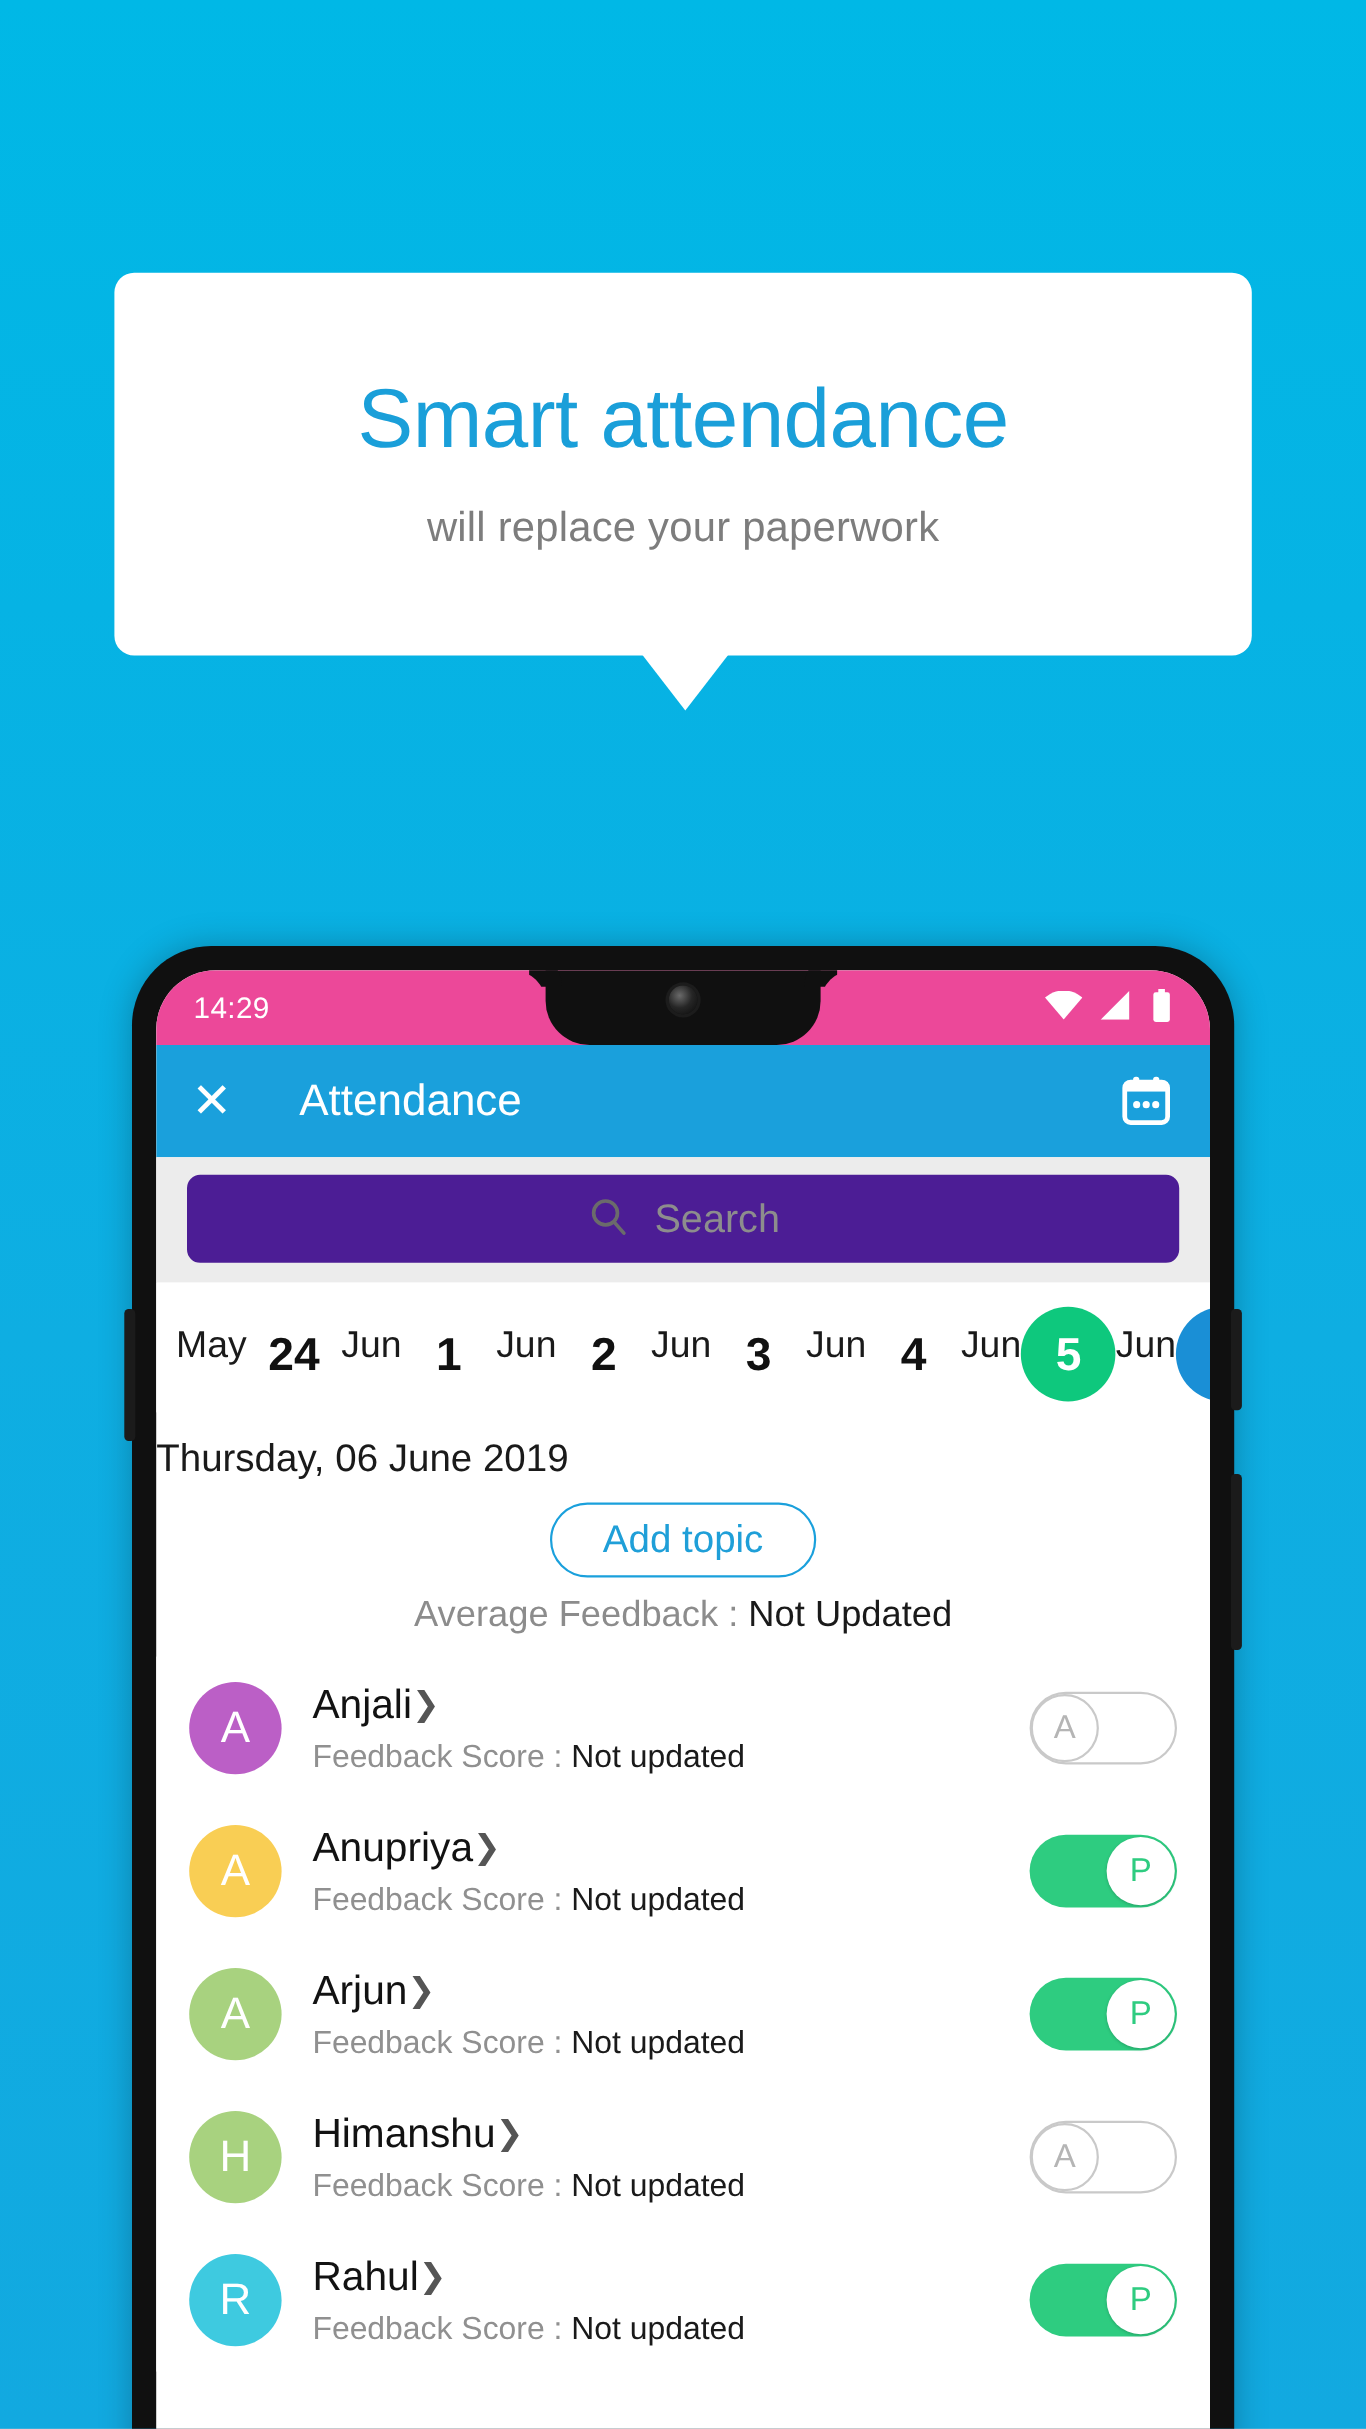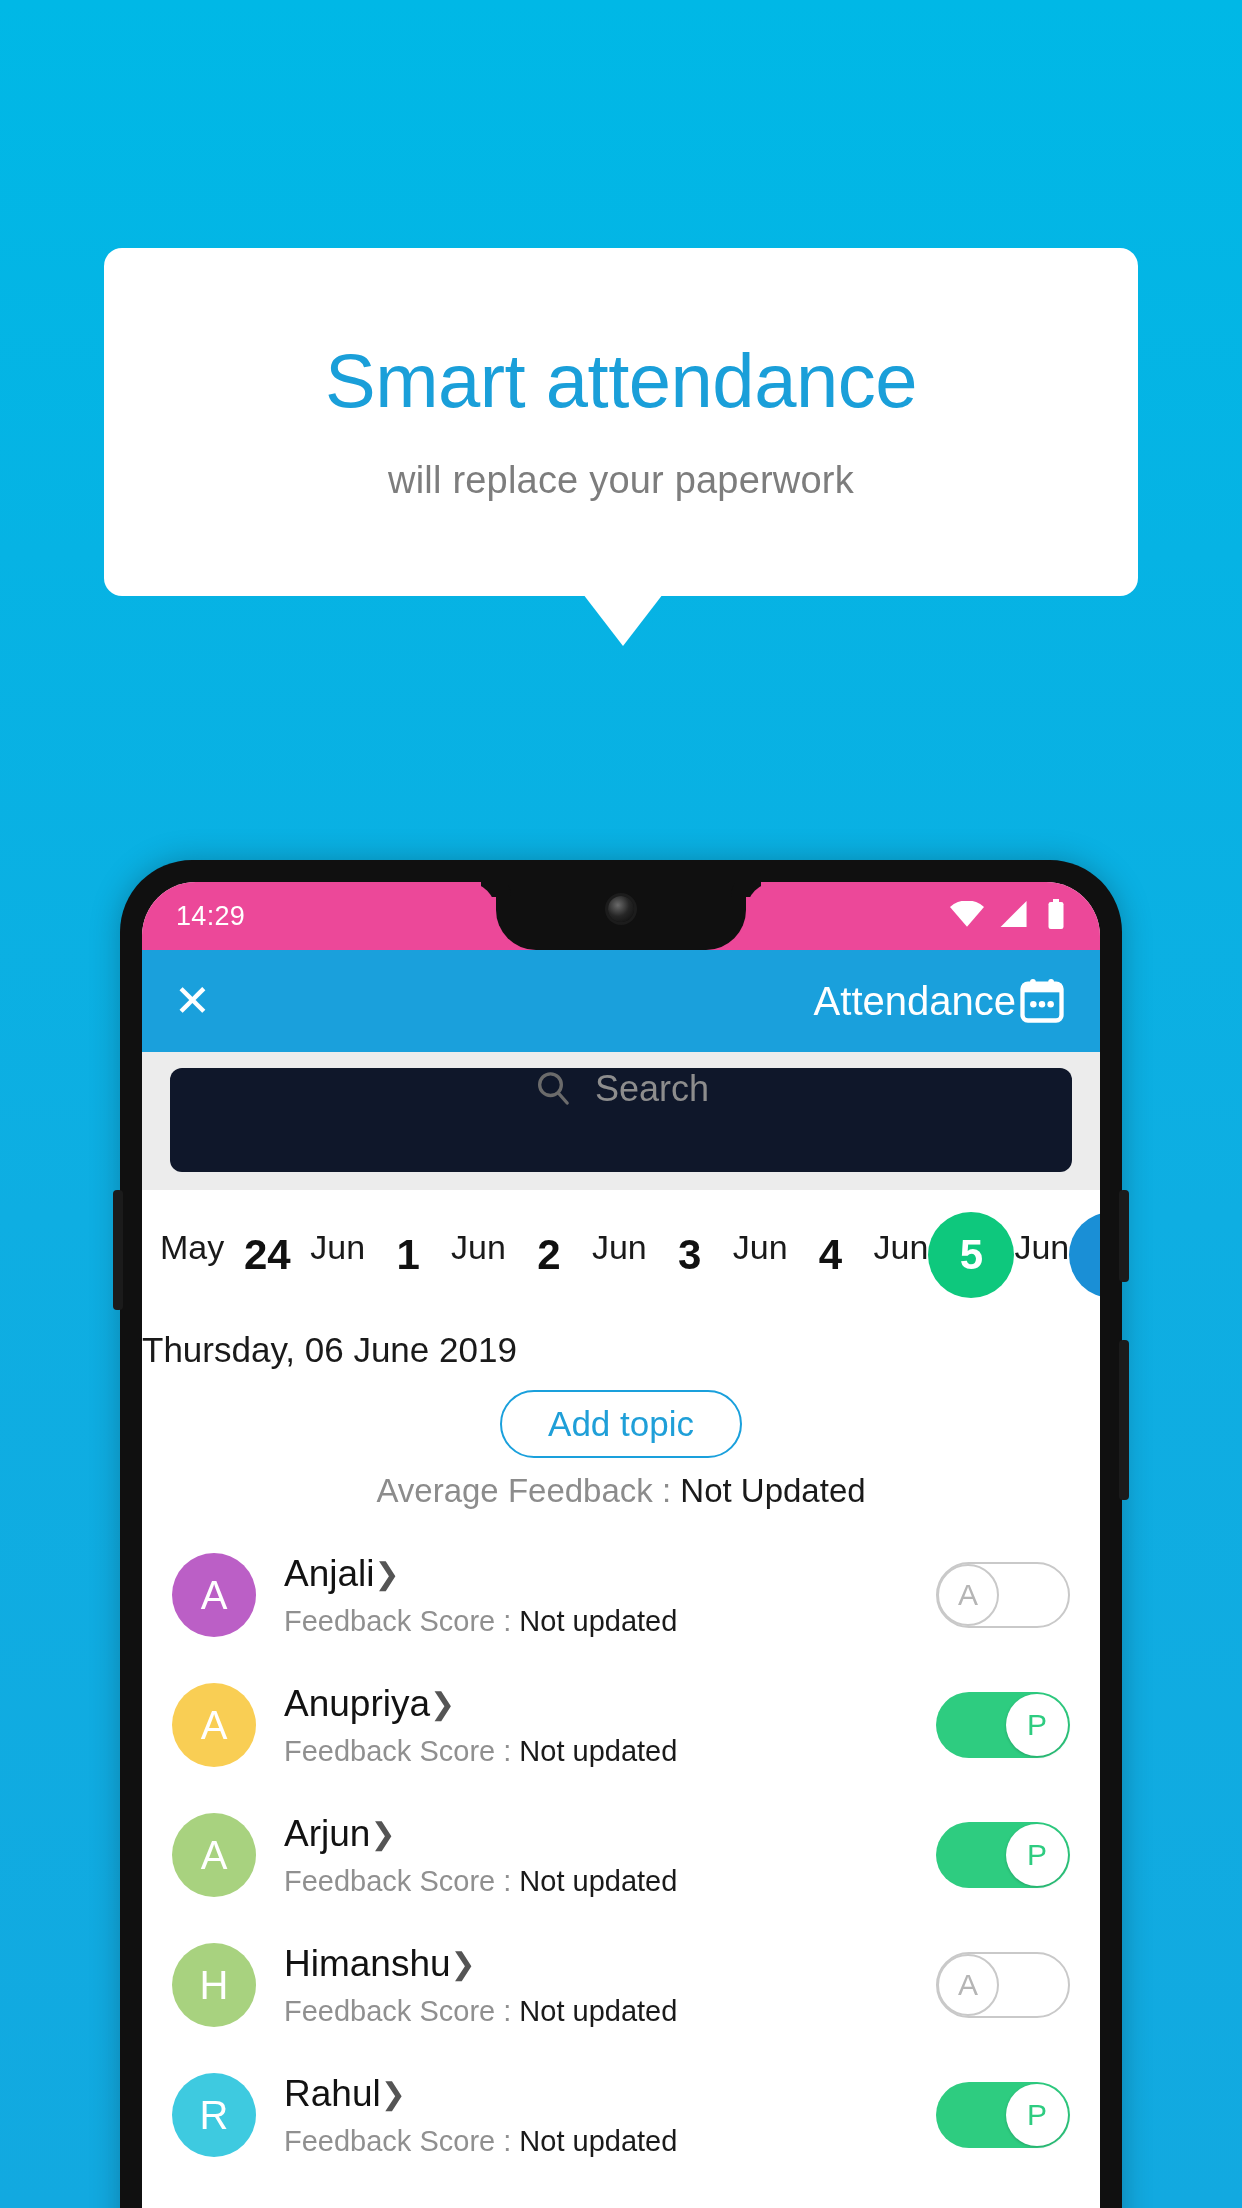--- a/index.html
+++ b/index.html
@@ -118,33 +118,34 @@
   
   .appbar {
     height: 102px;
     background: #1aa0dc;
     display: flex;
     align-items: center;
     padding: 0 32px;
     color: #ffffff;
   }
   .appbar-close { font-size: 44px; font-weight: 300; line-height: 1; width: 58px; }
-  .appbar-title { font-size: 40px; font-weight: 400; margin-left: 40px; flex: 1; text-align: right; }
+  .appbar-title { font-size: 40px; font-weight: 400; margin-left: 40px; flex: 1; }
   .appbar-cal { width: 52px; height: 52px; }
 
   
   .search-wrap {
     background: #ececec;
     padding: 16px 28px 18px 28px;
   }
   .search-box {
-    height: 104px;
-    background: #0f172a;
+    height: 80px;
+    background: #4c1d95;
     border-radius: 12px;
     display: flex;
+    align-items: center;
     justify-content: center;
     gap: 22px;
   }
   .search-text { font-size: 36px; color: #8d8d8d; }
 
   
   .datestrip {
     display: flex;
     padding: 22px 18px 10px 18px;
     background: #ffffff;

